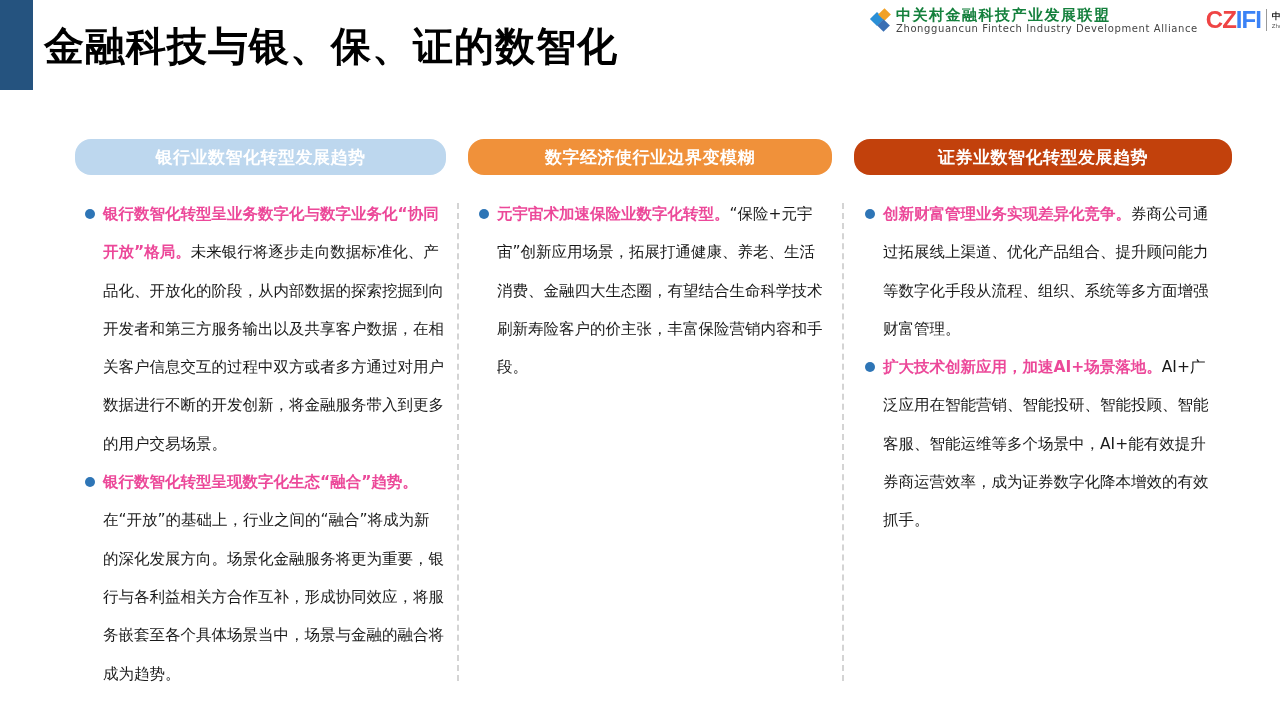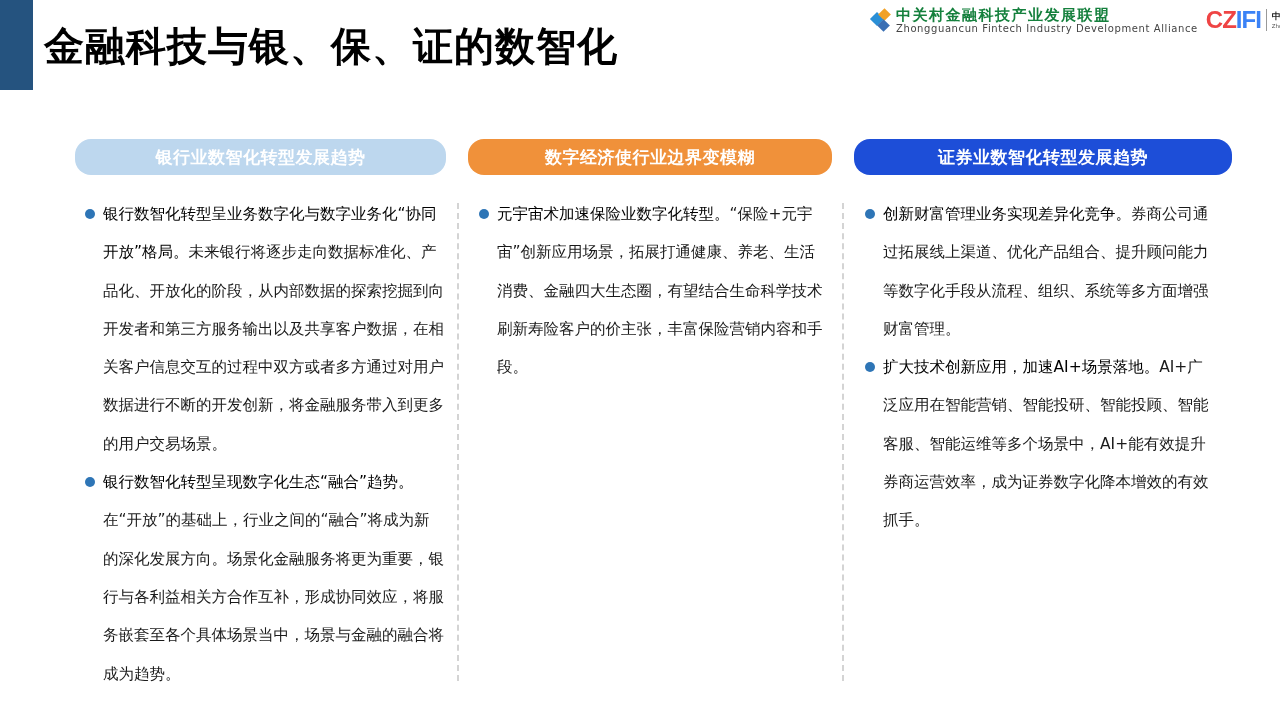--- a/index.html
+++ b/index.html
@@ -24,34 +24,34 @@
     .logo-czifi-mark .dk { color: #ef4444; }
     .logo-czifi-mark .rd { color: #3b82f6; }
     .logo-czifi-sep { width: 1px; height: 22px; background: #999; margin: 0 5px; }
     .logo-czifi-text { display: flex; flex-direction: column; }
     .logo-czifi-cn { font-size: 9px; font-weight: bold; color: #222; line-height: 12px; white-space: nowrap; }
     .logo-czifi-en { font-size: 5.5px; color: #555; line-height: 8px; white-space: nowrap; }
 
     .col-header { position: absolute; top: 139px; height: 36px; border-radius: 16px; color: #fff; font-size: 17px; font-weight: bold; text-align: center; line-height: 36px; letter-spacing: 0.5px; }
     .col-header.bank { left: 75px; width: 371px; background: #bdd7ee; }
     .col-header.insurance { left: 468px; width: 364px; background: #f0913a; }
-    .col-header.securities { left: 854px; width: 378px; background: #1d4ed8; }
+    .col-header.securities { left: 854px; width: 378px; background: #c2410c; }
 
     .divider { position: absolute; top: 203px; width: 0; height: 478px; border-left: 2px dashed #d4d4d4; }
     .divider.d1 { left: 457px; }
     .divider.d2 { left: 842px; }
 
     .col-body { position: absolute; top: 195px; }
     .col-body.bank { left: 84px; width: 360px; }
     .col-body.insurance { left: 478px; width: 345px; }
     .col-body.securities { left: 864px; width: 350px; }
 
     .bullet { position: relative; padding-left: 19px; font-size: 15.5px; line-height: 38.3px; color: #1a1a1a; }
     .bullet-dot { position: absolute; left: 1px; top: 14px; width: 10px; height: 10px; border-radius: 50%; background: #2e75b6; }
-    .bullet-lead { color: #000000; font-weight: normal; }
+    .bullet-lead { color: #ec4899; font-weight: bold; }
   </style>
 </head>
 <body>
 
 <div class="accent-bar"></div>
 <h1 class="page-title">金融科技与银、保、证的数智化</h1>
 
 <div class="logo-group">
   <div class="logo-zfia">
     <div class="logo-zfia-mark">

